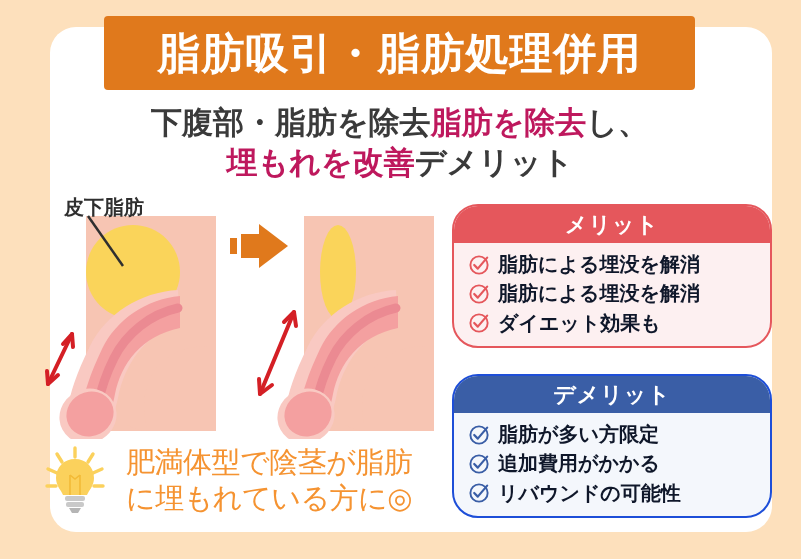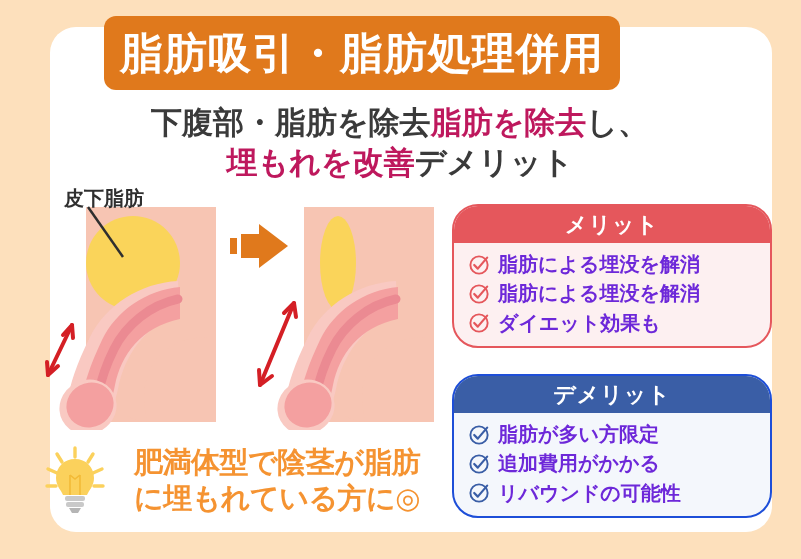--- a/index.html
+++ b/index.html
@@ -21,23 +21,23 @@
     left: 50px; top: 27px;
     width: 722px; height: 505px;
     background: #ffffff;
     border-radius: 26px;
   }
 
   
   .title-banner {
     position: absolute;
     left: 104px; top: 16px;
-    width: 516px; height: 74px;
+    width: 591px; height: 74px;
     background: #e0791c;
-    border-radius: 12px;
+    border-radius: 4px;
     display: flex; align-items: center; justify-content: center;
   }
   .title-banner .title-text {
     color: #ffffff;
     font-size: 43px;
     font-weight: 700;
     letter-spacing: 1px;
     line-height: 1;
     white-space: nowrap;
   }
@@ -57,21 +57,21 @@
   .subtitle .hl { color: #be185d; }
   .subtitle .ln2 { display: block; }
 
   
   .illus {
     position: absolute;
     left: 28px; top: 178px;
     width: 420px; height: 245px;
   }
 
-  .fig { position: absolute; top: 7px; width: 200px; height: 245px; }
+  .fig { position: absolute; top: 16px; width: 200px; height: 245px; }
   .fig-before { left: 0px; }
   .fig-after  { left: 218px; }
 
   .label-fat {
     position: absolute;
     left: 36px; top: 0px;
     font-size: 20px; font-weight: 700; color: #2f2f2f;
     white-space: nowrap;
   }
 
@@ -94,38 +94,38 @@
     letter-spacing: 1px;
   }
   .merit-card .card-head   { background: #e5575c; }
   .demerit-card .card-head { background: #3a5ea6; }
 
   .card-body { padding: 9px 0 11px 14px; }
   .c-item {
     display: flex; align-items: center;
     margin-bottom: 5px;
     font-size: 20px; font-weight: 700;
-    color: #6d28d9; line-height: 1.22;
+    color: #0f172a; line-height: 1.22;
     white-space: nowrap;
   }
   .c-item:last-child { margin-bottom: 0; }
   .c-item .chk { width: 23px; height: 23px; margin-right: 7px; flex: 0 0 23px; }
 
   
   .tip {
     position: absolute;
     left: 36px; top: 432px;
     width: 410px; height: 98px;
     display: flex; align-items: center;
   }
   .tip .bulb { width: 78px; height: 78px; flex: 0 0 78px; }
   .tip .tip-text {
-    font-size: 29px; font-weight: 700; color: #f59331;
+    font-size: 29px; font-weight: 400; color: #f59331;
     line-height: 1.23; letter-spacing: -0.5px;
-    margin-left: 20px;
+    margin-left: 12px;
   }
   .tip .tip-text .ln { display: block; white-space: nowrap; }
 </style>
 </head>
 <body>
 
 <div id="page">
 
   <div class="card-bg"></div>
 

